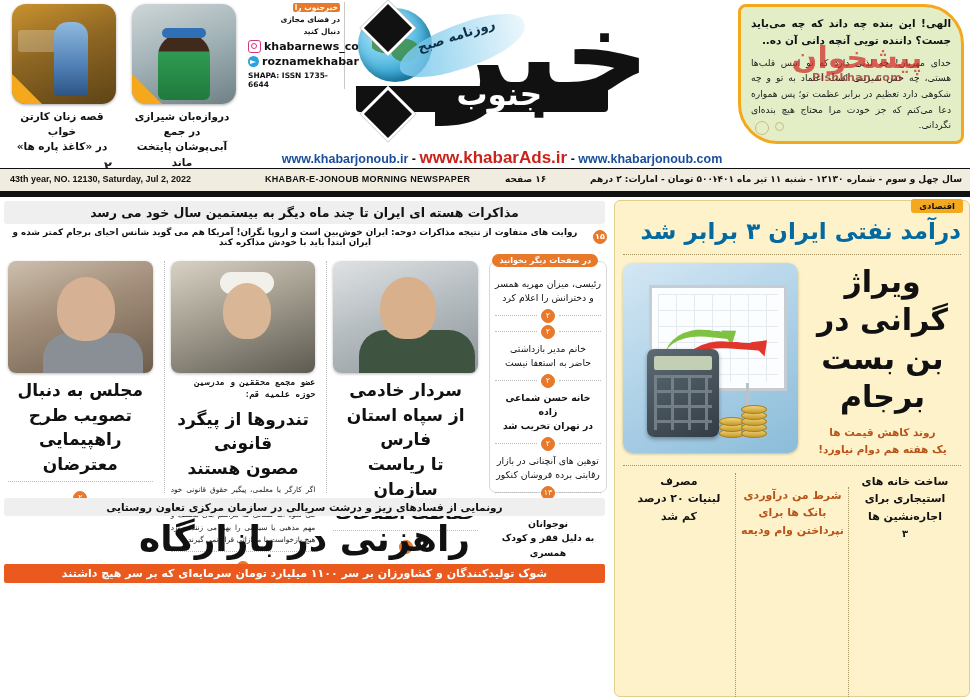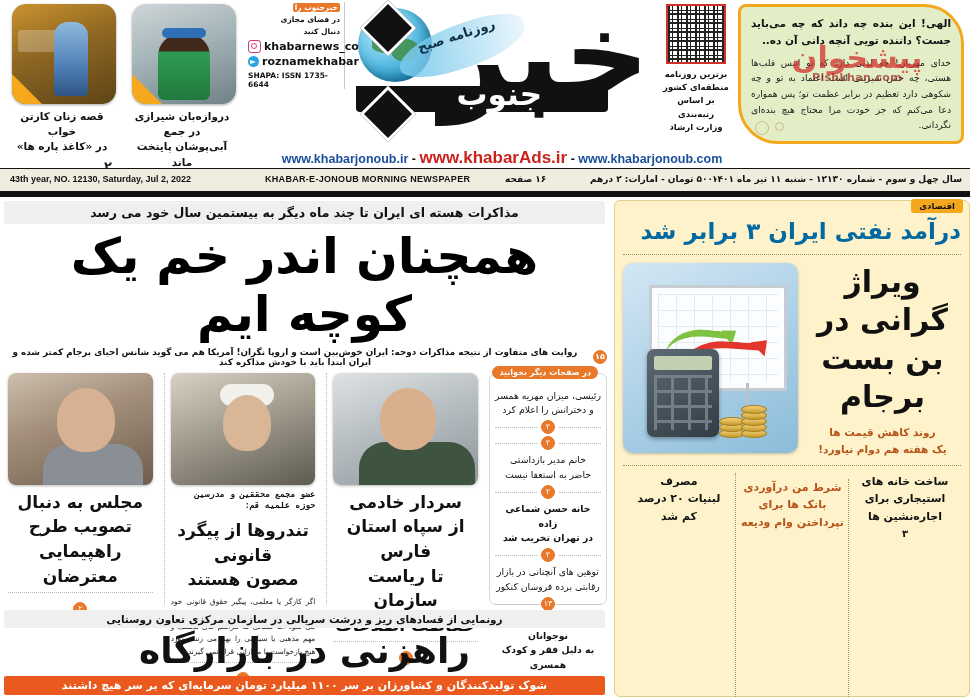--- a/index.html
+++ b/index.html
@@ -226,21 +226,21 @@
   .leadsub{
     font-size:8.8px;font-weight:bold;color:#111;text-align:center;margin-top:3px;
     display:flex;align-items:center;justify-content:center;gap:5px;
   }
   .pgbadge{
     display:inline-block;min-width:12px;height:12px;line-height:12px;border-radius:50%;
     background:#fff;border:1px solid #777;color:#222;font-size:8px;text-align:center;
   }
   .pgbadge.solid{background:#e8792a;border-color:#e8792a;color:#fff;}
 
-  .mid{display:flex;gap:5px;margin-top:6px;height:232px;}
+  .mid{display:flex;gap:5px;margin-top:14px;height:232px;}
   .collist{
     width:118px;flex:0 0 auto;border:1px solid #d8d8d8;border-radius:7px;padding:13px 5px 4px 5px;
     position:relative;box-sizing:border-box;background:#fff;
   }
   .collist-tag{
     position:absolute;top:-8px;right:8px;background:#e8792a;color:#fff;font-size:8px;
     font-weight:bold;padding:2px 7px;border-radius:9px;white-space:nowrap;
   }
   .cl-item{font-size:9.3px;line-height:1.55;text-align:center;color:#111;padding:2px 0;}
   .cl-item.b{font-weight:bold;}
@@ -331,24 +331,20 @@
     </div>
 
     <div class="urls">
       <span>www.khabarjonoub.ir</span>
       <span class="sep">-</span>
       <span class="big">www.khabarAds.ir</span>
       <span class="sep">-</span>
       <span>www.khabarjonoub.com</span>
     </div>
 
-    <div class="qrbox">
-      <div class="qr"></div>
-      <div class="rank">برترین روزنامه<br>منطقه‌ای کشور<br>بر اساس<br>رتبه‌بندی<br>وزارت ارشاد</div>
-    </div>
 
     <div class="greenbox">
       <div class="gb-lead">الهی! این بنده چه داند که چه می‌باید جست؟ داننده تویی آنچه دانی آن ده..</div>
       <div class="gb-body">خدای مهربان! چه لذتی دارد که تو انیس قلب‌ها هستی، چه حس شیرینی است اعتماد به تو و چه شکوهی دارد تعظیم در برابر عظمت تو؛ پس همواره دعا می‌کنم که جز خودت مرا محتاج هیچ بنده‌ای نگردانی.</div>
       <div class="gb-circ"></div>
       <div class="gb-circ2"></div>
     </div>
 
     <div class="wm">
       <div class="wm-fa">پیشخوان</div>
@@ -410,21 +406,20 @@
         <div class="c">
           <span>مصرف<br>لبنیات ۲۰ درصد<br>کم شد</span>
         </div>
       </div>
 
     </div>
 
     <div class="main">
 
       <div class="kicker">مذاکرات هسته ای ایران تا چند ماه دیگر به بیستمین سال خود می رسد</div>
-      <div class="lead">همچنان اندر خم یک کوچه ایم</div>
       <div class="leadsub">
         <span class="pgbadge solid">۱۵</span>
         <span>روایت های متفاوت از نتیجه مذاکرات دوحه: ایران خوش‌بین است و اروپا نگران! آمریکا هم می گوید شانس احیای برجام کمتر شده و ایران ابتدا باید با خودش مذاکره کند</span>
       </div>
 
       <div class="mid">
 
         <div class="collist">
           <div class="collist-tag">در صفحات دیگر بخوانید</div>
           <div class="cl-item">رئیسی، میزان مهریه همسر<br>و دخترانش را اعلام کرد</div>

